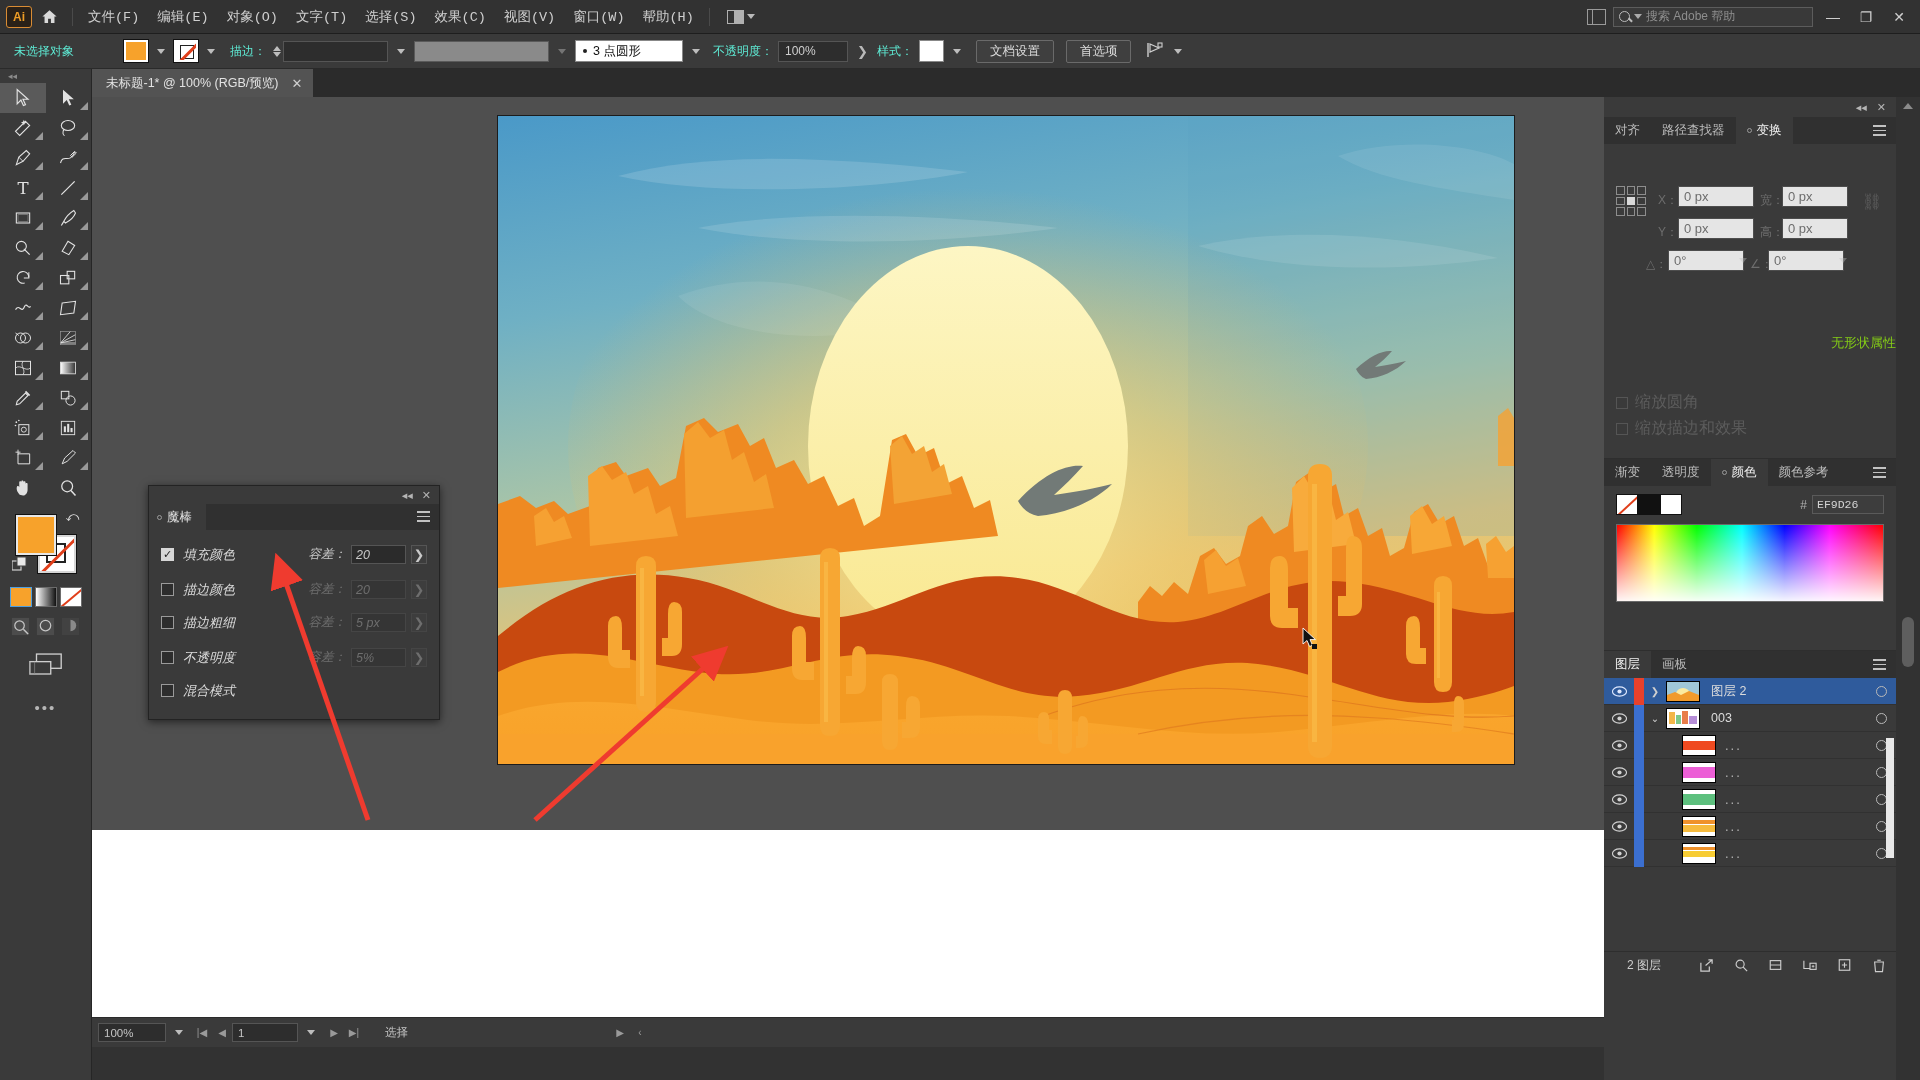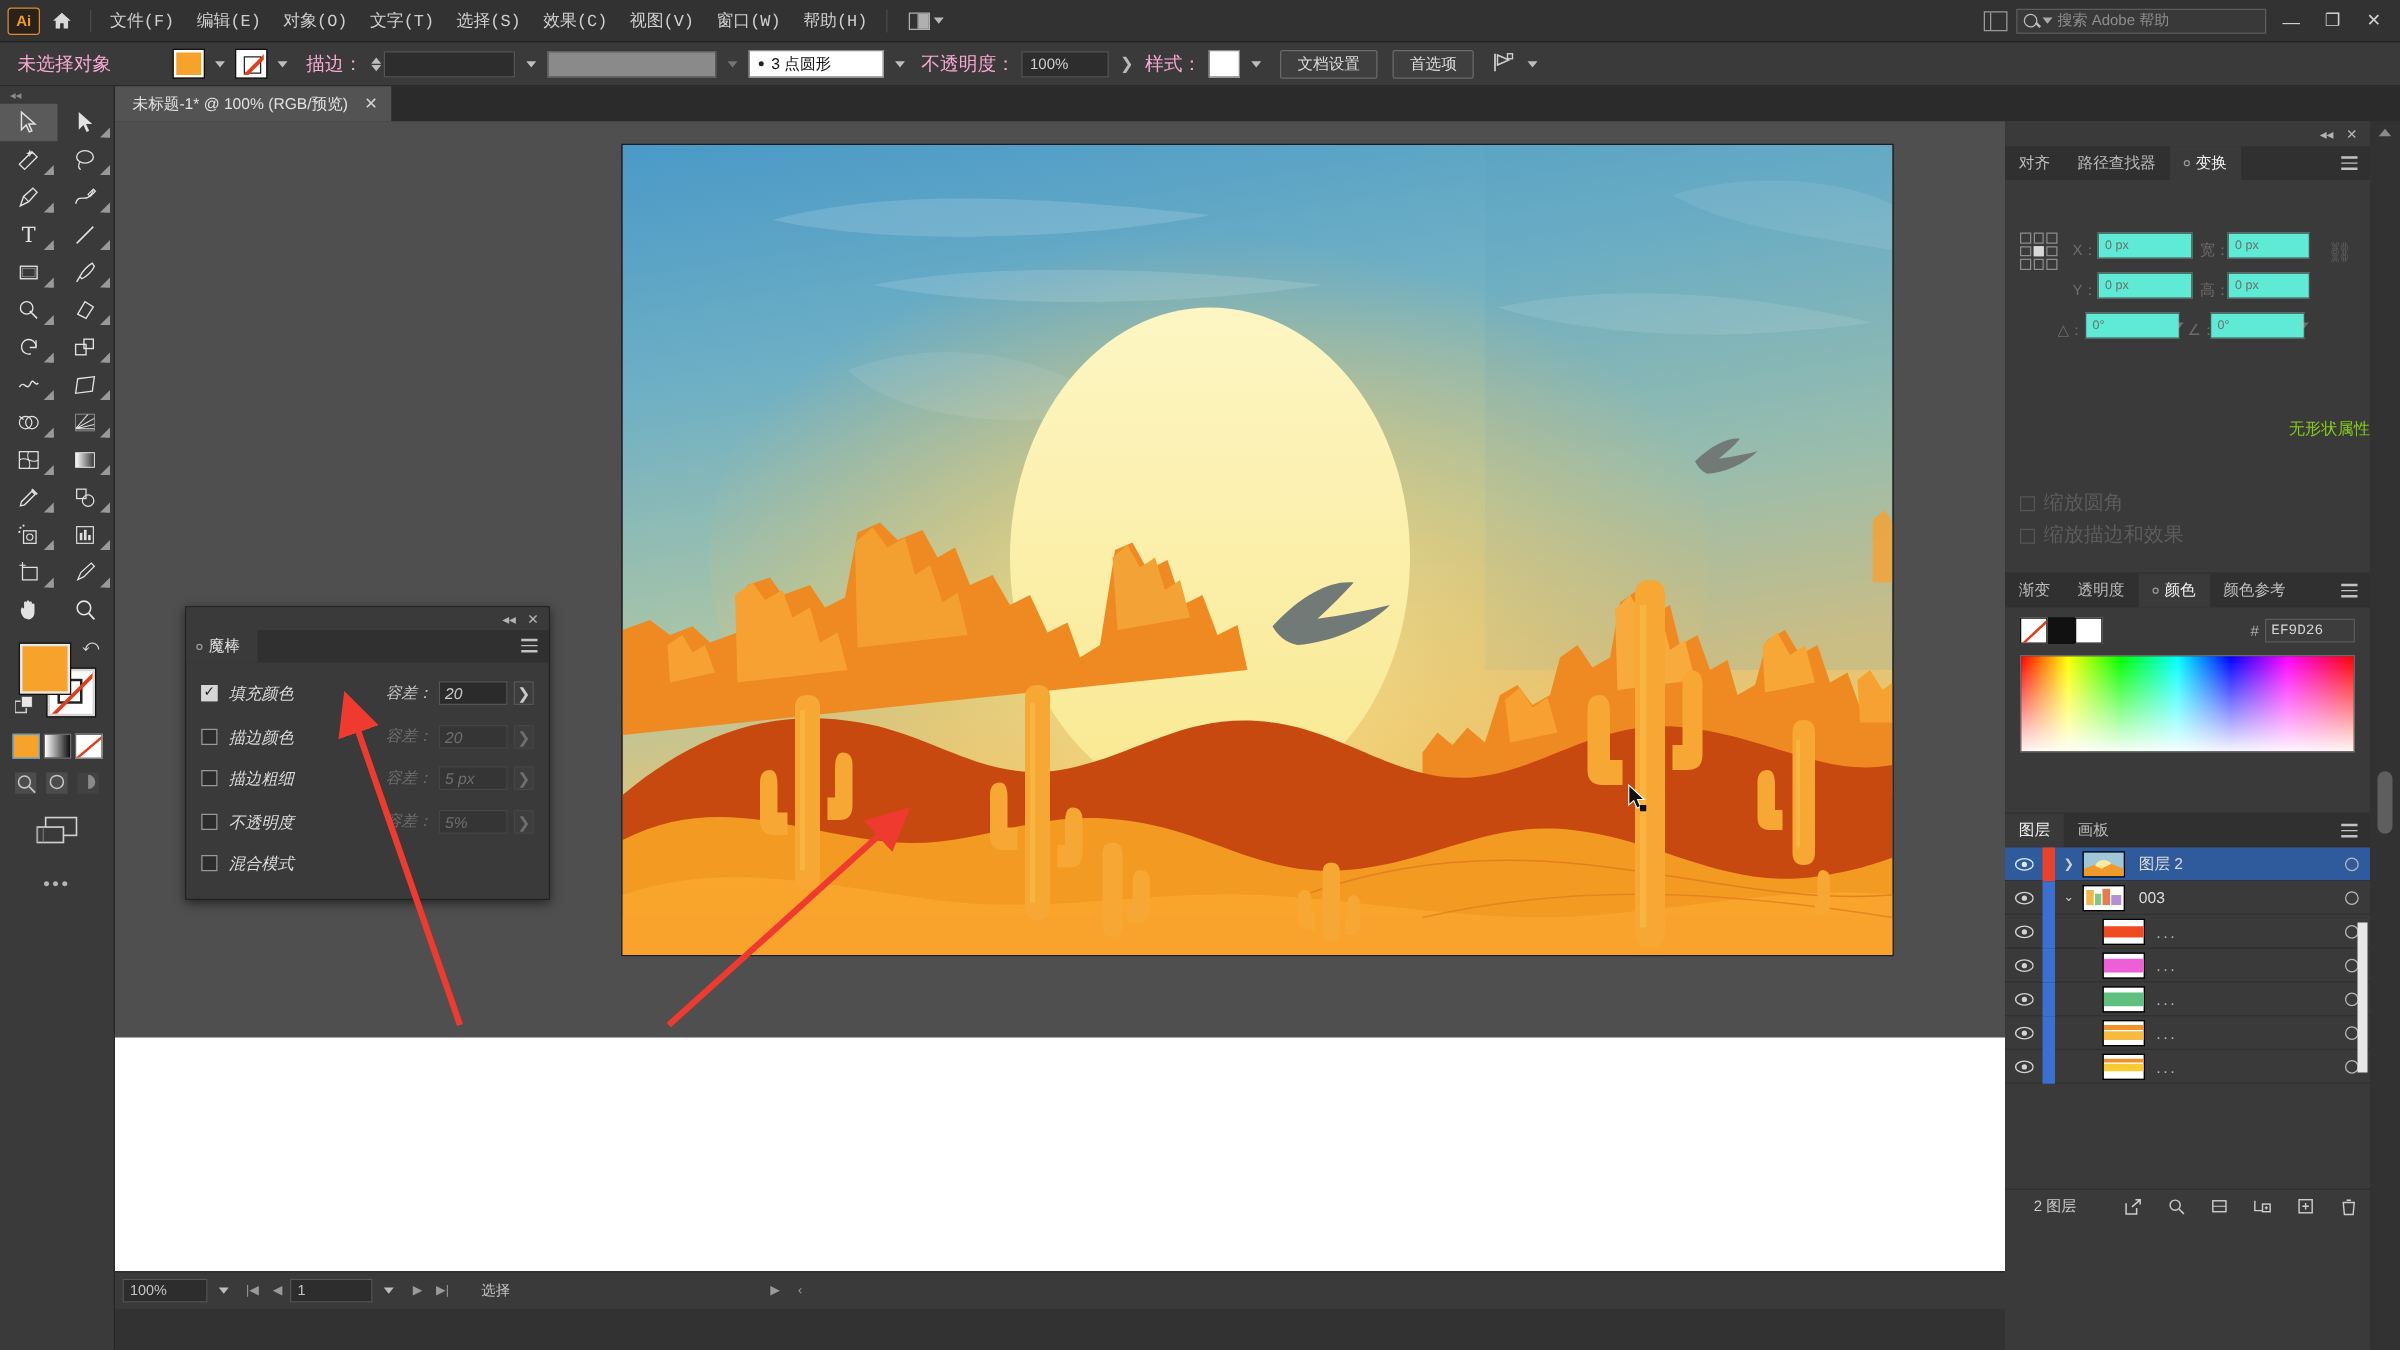--- a/index.html
+++ b/index.html
@@ -36,21 +36,21 @@
 
   
   .watermark{ position:absolute; right:10px; top:24px; font-size:62px; font-weight:bold;
     color:rgba(255,255,255,0.055); letter-spacing:2px; pointer-events:none; z-index:60;
     font-family:"DejaVu Sans",sans-serif; white-space:nowrap;}
 
   
   .controlbar{ position:absolute; left:0; top:34px; width:1920px; height:35px;
     background:#3a3a3a; border-bottom:1px solid #2a2a2a; display:flex; align-items:center;
     padding-left:14px; gap:0; font-size:12.5px; color:#cfcfcf;}
-  .cb-label{ color:#f9a8d4; font-size:15px; white-space:nowrap;}
+  .cb-label{ color:#5eead4; font-size:12px; white-space:nowrap;}
   .sw-fill{ width:24px;height:22px;background:#f7a22b;border:2px solid #fff; outline:1px solid #111;}
   .sw-none{ width:24px;height:22px;background:#fff;border:2px solid #fff;outline:1px solid #111;
     position:relative; overflow:hidden;}
   .sw-none::after{ content:""; position:absolute; left:-4px; top:9px; width:34px; height:2.5px;
     background:#e03e1a; transform:rotate(-45deg);}
   .sw-none-inner{ position:absolute; left:4px; top:3px; width:14px;height:14px; border:1.5px solid #222;}
   .dd{ width:0;height:0;border-left:4px solid transparent;border-right:4px solid transparent;
     border-top:5px solid #bdbdbd; margin:0 9px;}
   .spin{ display:flex; flex-direction:column; gap:1px; margin-right:2px;}
   .spin i{ width:0;height:0;border-left:4px solid transparent;border-right:4px solid transparent;}
@@ -180,22 +180,22 @@
   .ptab.active{ background:#3a3a3a; color:#f0f0f0;}
   .pmenu{ position:absolute; right:10px; top:8px; width:13px;}
   .pmenu i{ display:block; height:1.5px; background:#c2c2c2; margin-bottom:3px;}
 
   
   .xform{ background:#3a3a3a; height:315px; position:relative; border-bottom:1px solid #2e2e2e;}
   .xf-grid{ position:absolute; left:12px; top:42px; width:30px; height:30px;
     display:grid; grid-template-columns:repeat(3,1fr); grid-template-rows:repeat(3,1fr); gap:2px;}
   .xf-grid div{ border:1px solid #8d8d8d;}
   .xf-grid div.c{ background:#d8d8d8; border-color:#d8d8d8;}
-  .xf-field{ position:absolute; height:21px; background:#5eead4; border:1px solid #4d4d4d;
-    display:flex; align-items:center; padding-left:5px; font-size:10px; color:#6d6d6d;}
+  .xf-field{ position:absolute; height:21px; background:#e5e5e5; border:1px solid #4d4d4d;
+    display:flex; align-items:center; padding-left:5px; font-size:13px; color:#6d6d6d;}
   .xf-lab{ position:absolute; font-size:12px; color:#6d6d6d;}
   .xf-none{ position:absolute; left:0; top:190px; width:292px; text-align:right;
     font-size:13px; color:#84cc16;}
   .xf-chk{ position:absolute; left:12px; font-size:16px; color:#5c5c5c; display:flex;
     align-items:center; gap:7px;}
   .xf-chk i{ width:12px;height:12px;border:1px solid #555; display:block;}
   .linkico{ position:absolute; right:14px; top:48px; color:#5f5f5f; font-size:16px;}
 
   
   .colorpanel{ background:#3a3a3a; height:165px; border-bottom:1px solid #2e2e2e;}

